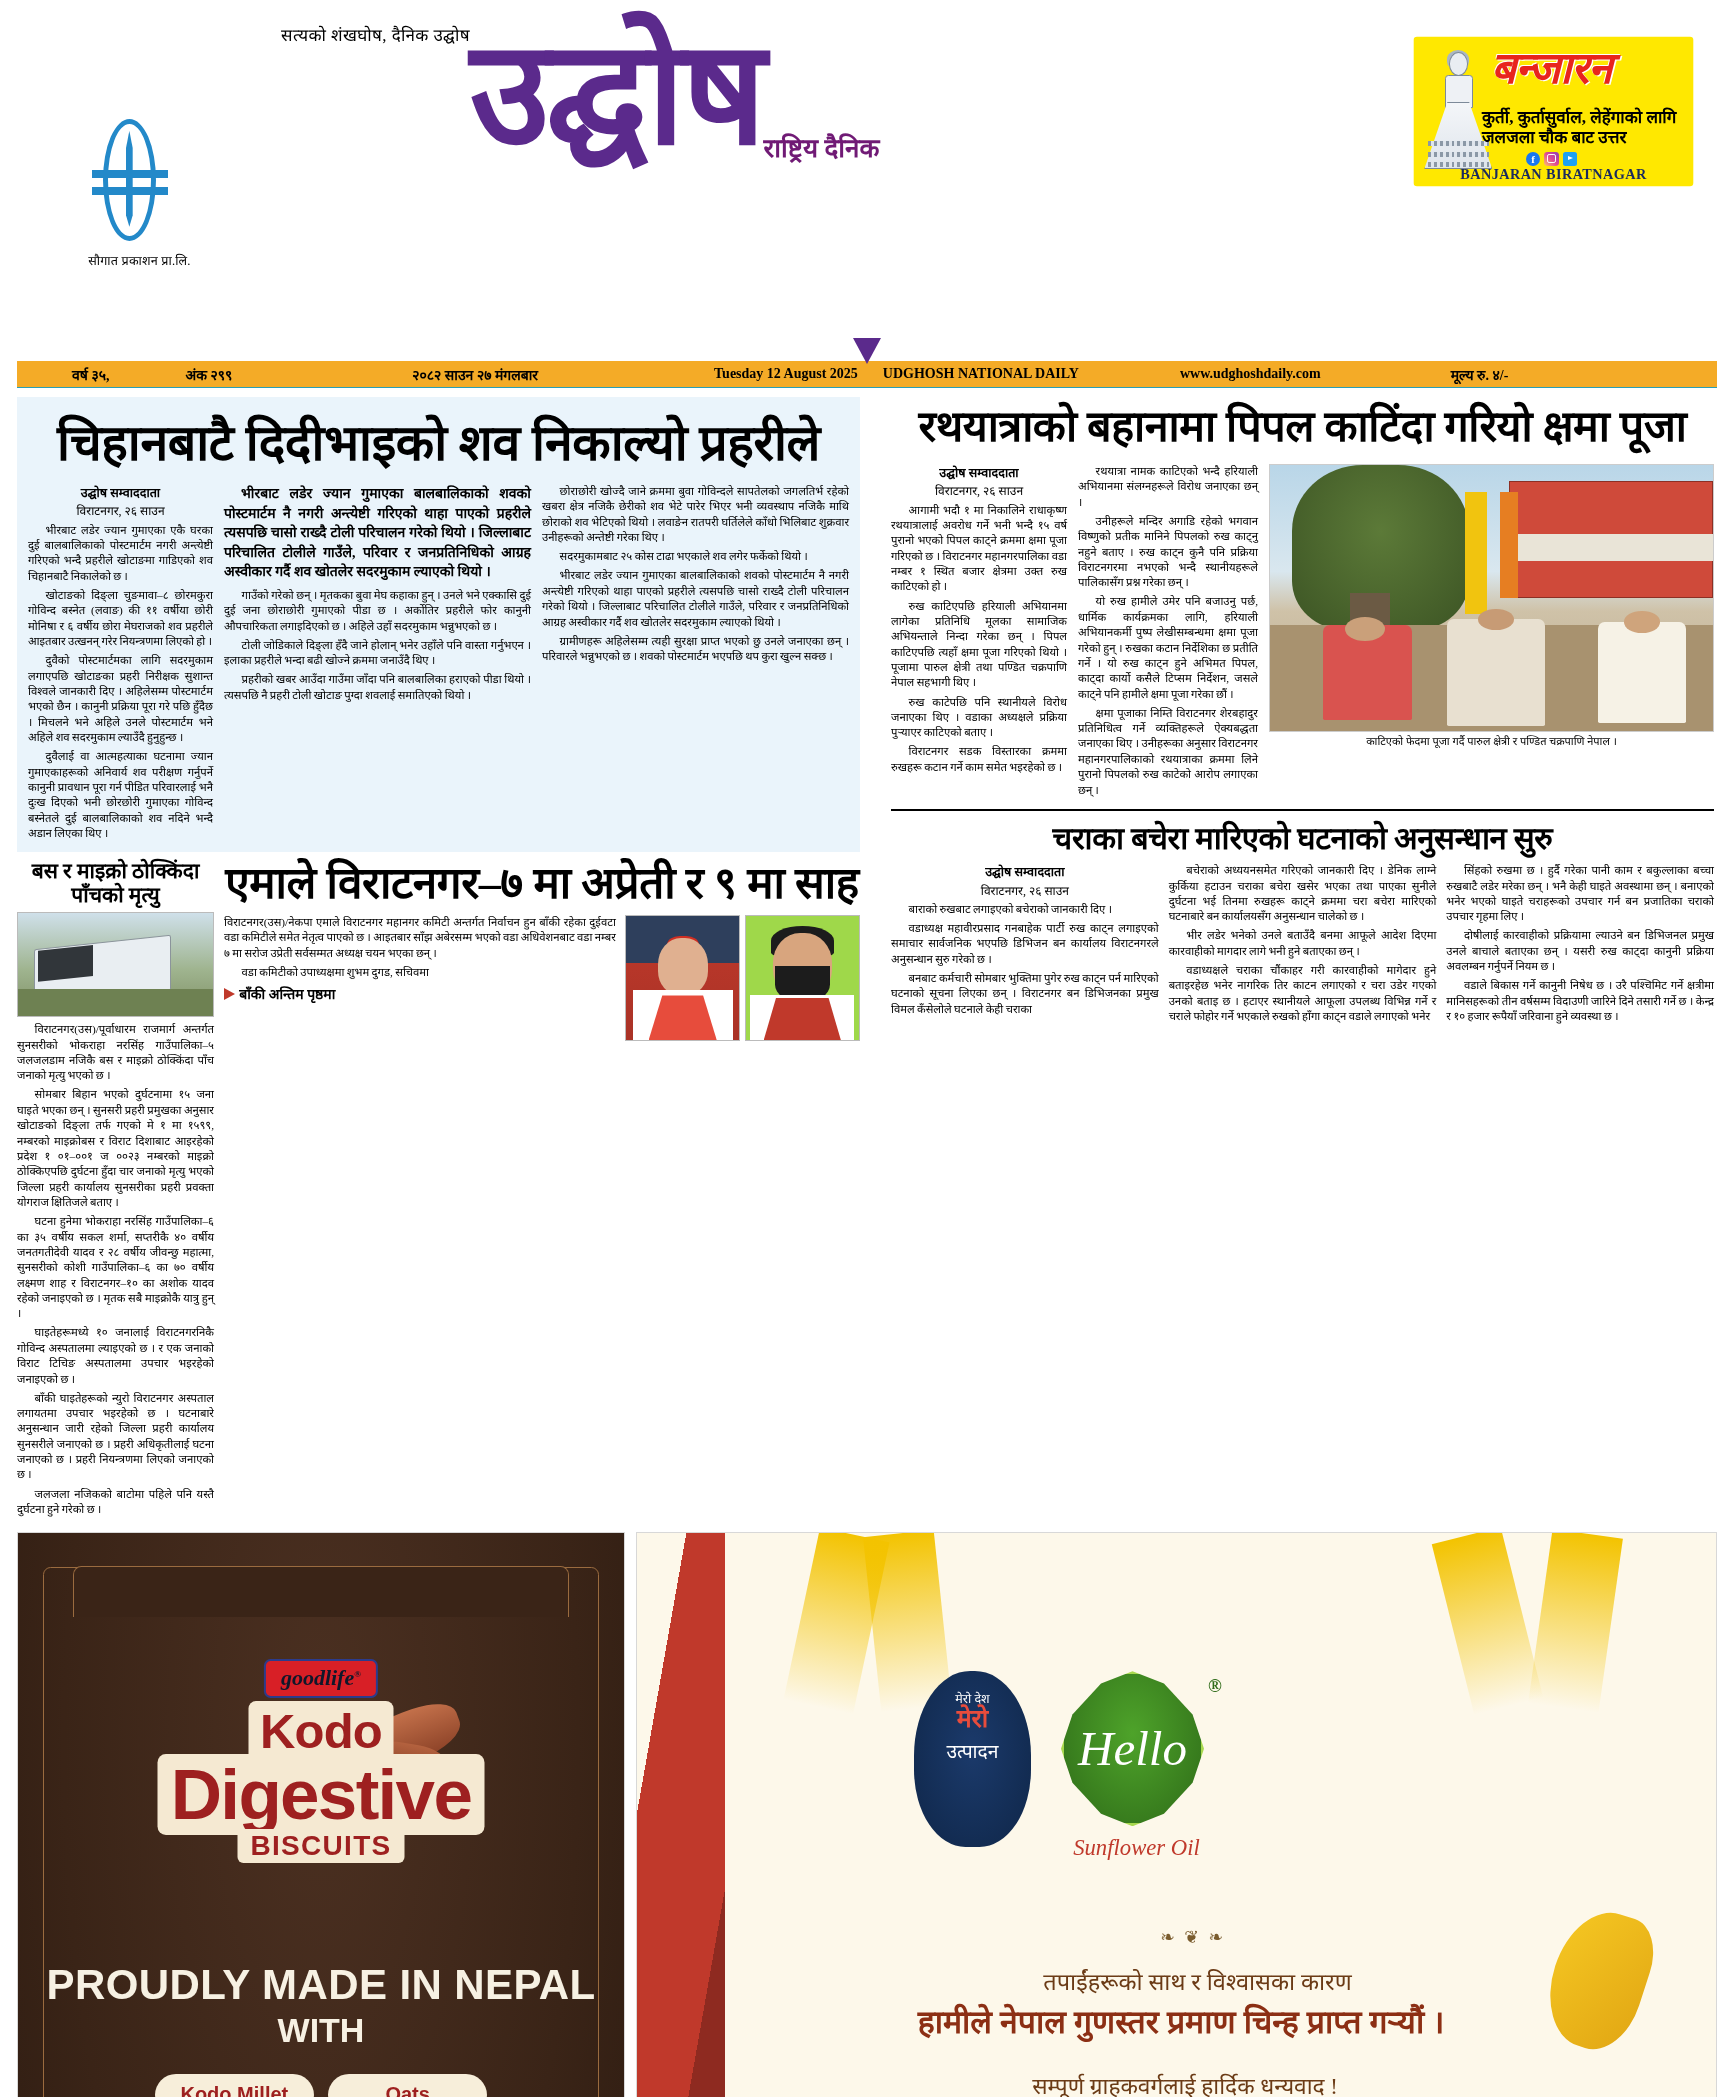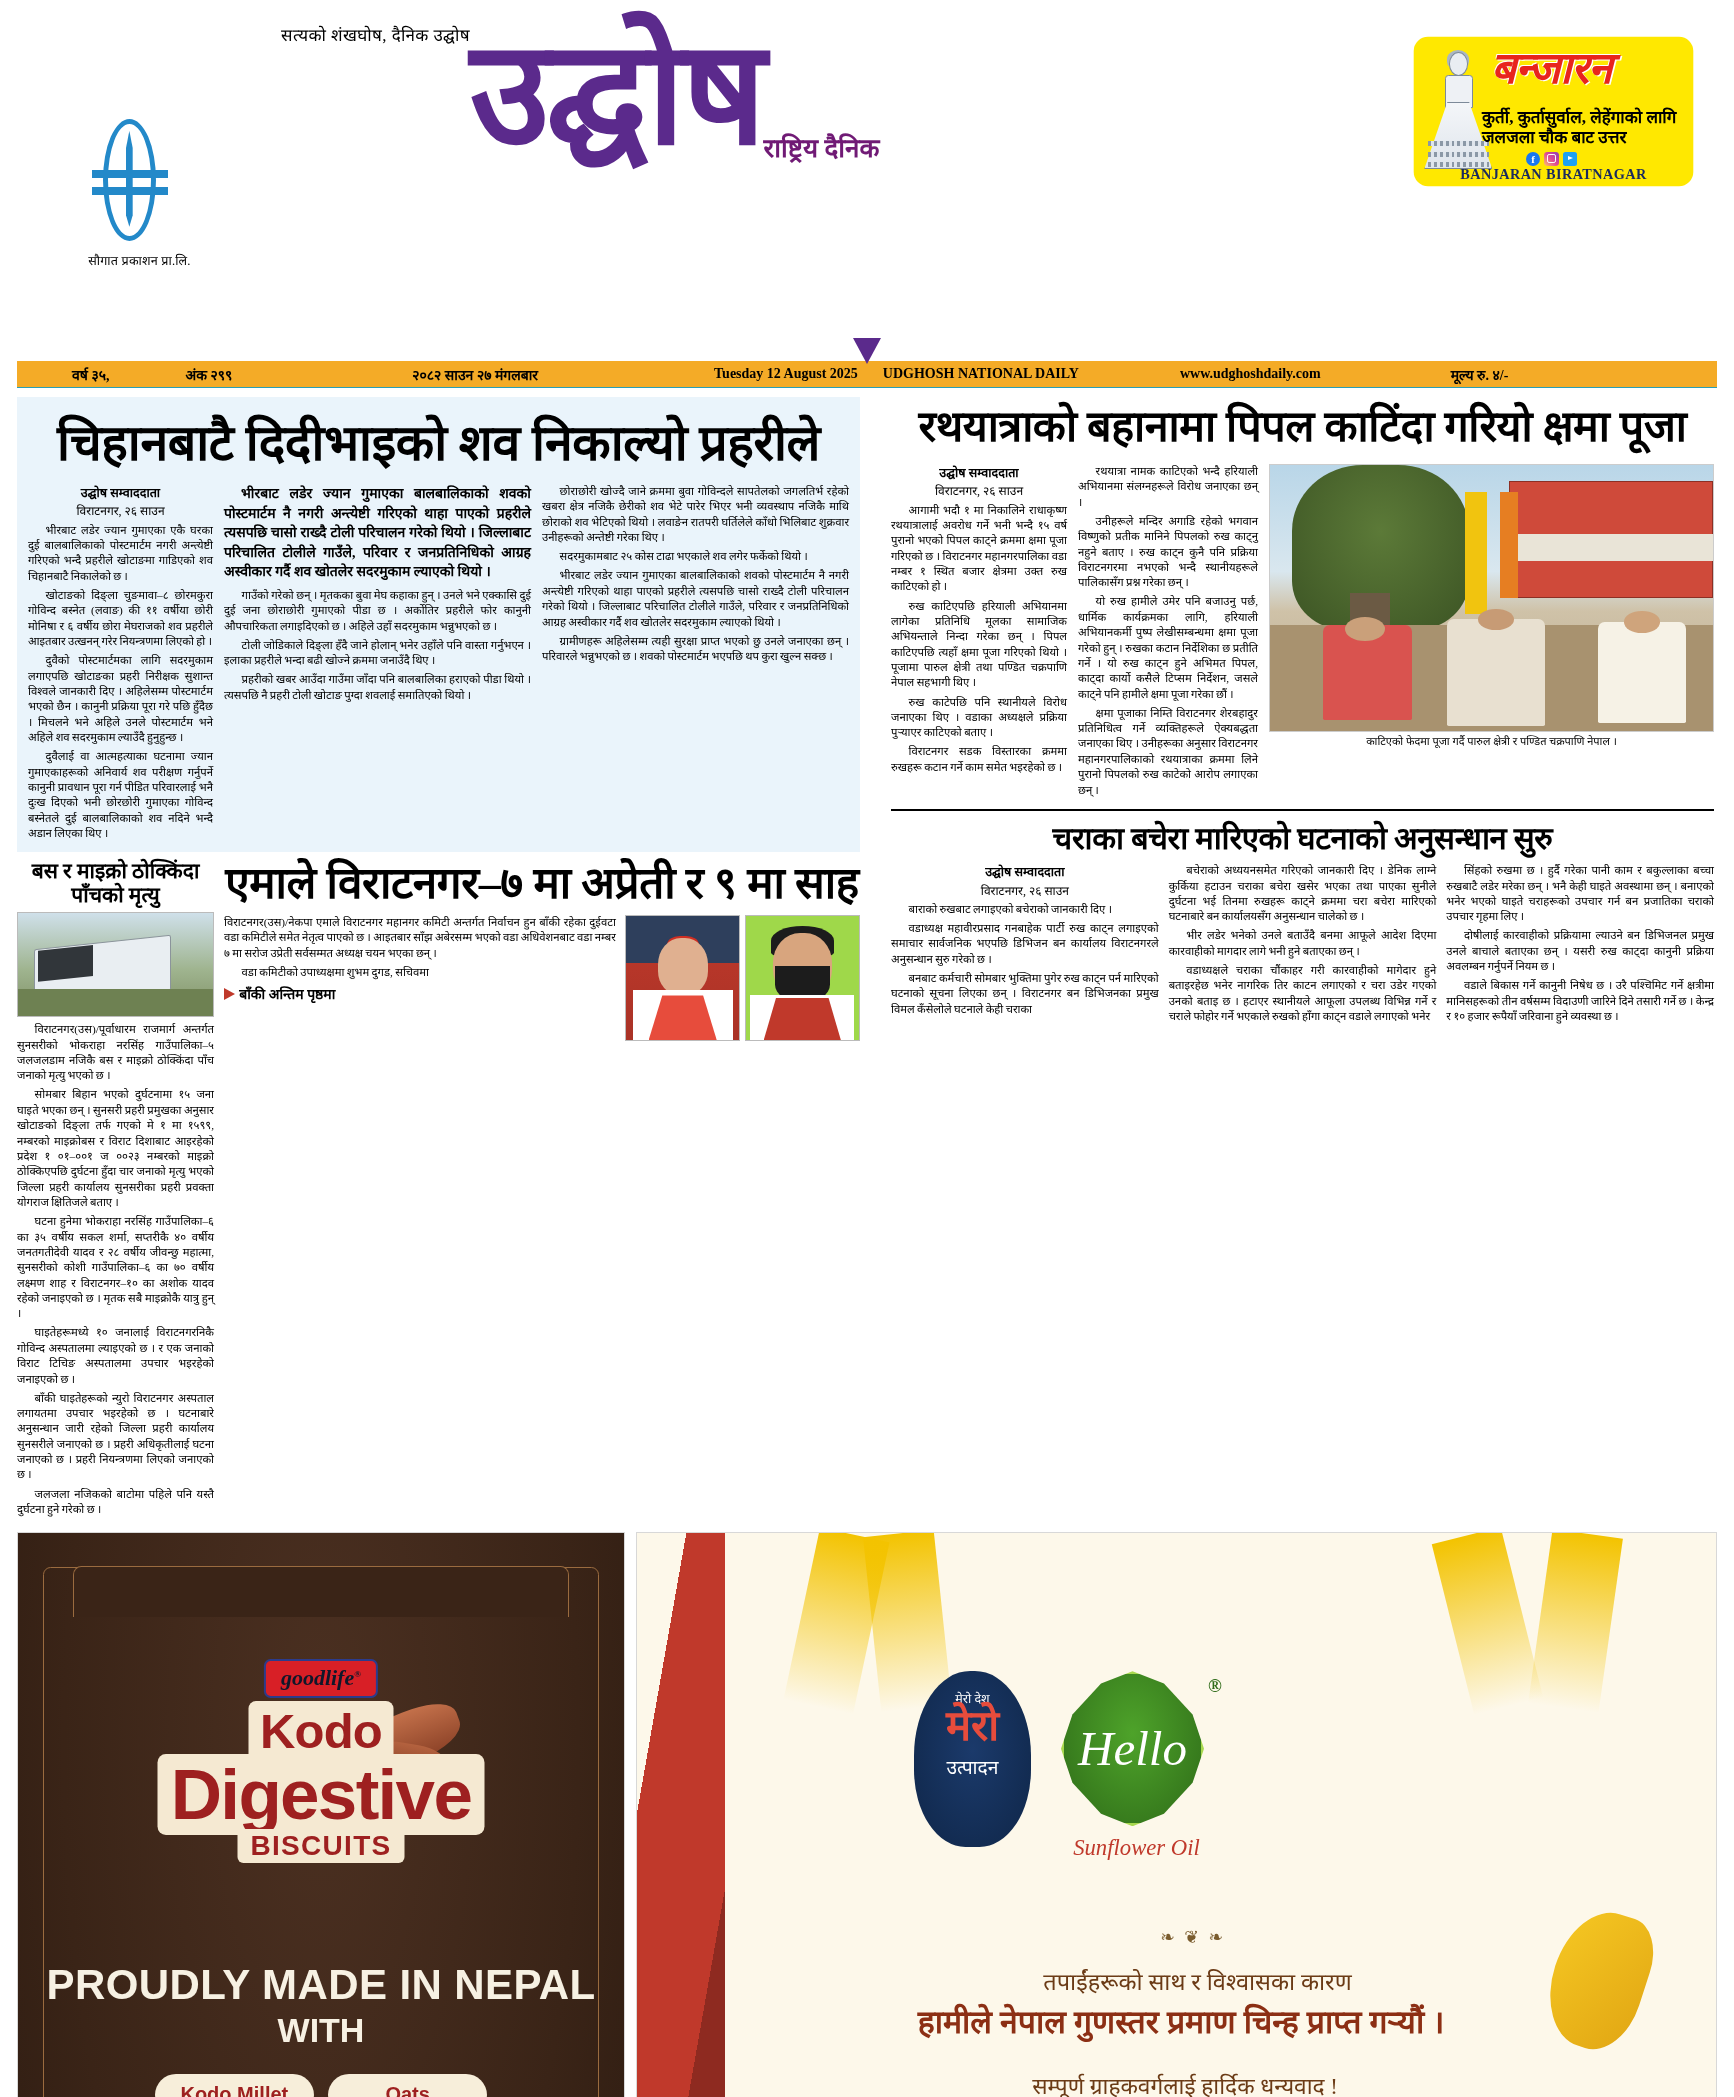--- a/index.html
+++ b/index.html
@@ -33,21 +33,21 @@
   .mh-center { flex:1; display:flex; flex-direction:row; align-items:center; position:relative; }
   .mh-slogan { font-size:17px; letter-spacing:0.4px; margin-bottom:-3.4px; align-self:flex-start; margin-left:63px; }
   .mh-title {
     font-size:145px; line-height:.98; font-weight:bold; color:#5b2a8c;
     letter-spacing:-2.5px; white-space:nowrap;
   }
   .mh-sub { color:#701a75; font-size:26px; font-weight:bold; align-self:flex-end; margin-right:48px; margin-top:-20px; }
 
   
   .mh-ad {
-    width:277px; height:147px; background:#ffe800; border-radius:13px;
+    width:277px; height:147px; background:#ffe800; border-radius:2px;
     position:relative; overflow:hidden; margin-top:14.7px; flex:0 0 auto;
     box-shadow:0 0 0 1.3px #ffe800;
   }
   .ad-dress { position:absolute; left:7.6px; top:14.3px; width:71px; height:117px; }
   .ad-dress .head { position:absolute; left:26px; top:0; width:19.3px; height:24px; border-radius:50%; background:#e9edf2; border:0.8px solid #7d8a99; }
   .ad-dress .hair { position:absolute; left:24px; top:-1.7px; width:22.7px; height:18.5px; border-radius:50% 50% 40% 40%; background:#aab6c2; }
   .ad-dress .body { position:absolute; left:22px; top:22.7px; width:28px; height:33px; background:#eef1f5; border:0.8px solid #7d8a99; border-radius:3.4px 3.4px 0 0;}
   .ad-dress .skirt {
     position:absolute; left:1.7px; top:50px; width:68px; height:67px;
     background:linear-gradient(#f4f6f9,#dfe5ec);
@@ -217,21 +217,21 @@
     background:linear-gradient(100deg,#fdf8ea 0 18%, #c0392b 18% 55%, #8e2a20 55% 72%, #fdf8ea 72% 100%); }
   .hl-ray { position:absolute; top:0; width:71px; height:176px; background:linear-gradient(#f3c300,rgba(253,248,234,0)); }
   .hl-r1 { left:164px; transform:rotate(12deg);} .hl-r2 { left:235px; transform:rotate(-6deg);}
   .hl-r3 { right:193px; transform:rotate(-14deg);} .hl-r4 { right:105px; transform:rotate(8deg);}
   .merodesh {
     position:absolute; left:277px; top:138px; width:117px; height:176px;
     background:radial-gradient(ellipse at 50% 45%,#1b3a6b,#0f2648); border-radius:48% 48% 44% 44%;
     color:#fff; text-align:center; padding-top:18.5px;
   }
   .merodesh .m1 { font-size:12.6px; }
-  .merodesh .m2 { font-size:42px; font-weight:bold; color:#e74c3c; line-height:.95; }
+  .merodesh .m2 { font-size:25px; font-weight:bold; color:#e74c3c; line-height:.95; }
   .merodesh .m3 { font-size:19.3px; font-weight:normal; margin-top:6.7px; }
   .hello-badge {
     position:absolute; left:424px; top:138px; width:143px; height:155px;
     background:radial-gradient(ellipse at 50% 40%,#4ea32a,#2e6b18);
     border:3.4px solid #a8d84f;
     clip-path:polygon(50% 0%,72% 8%,92% 28%,100% 50%,92% 72%,72% 92%,50% 100%,28% 92%,8% 72%,0% 50%,8% 28%,28% 8%);
     color:#fff; text-align:center;
   }
   .hello-badge .h1 { font-size:49px; font-style:italic; font-family:"Liberation Serif",serif; margin-top:46px; }
   .hello-reg { position:absolute; left:571px; top:143px; font-size:18.5px; color:#2e6b18; font-weight:bold; }

